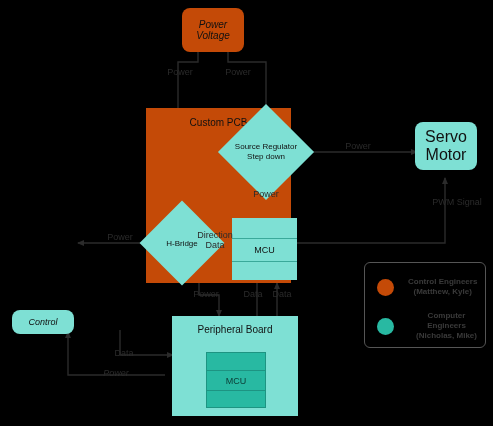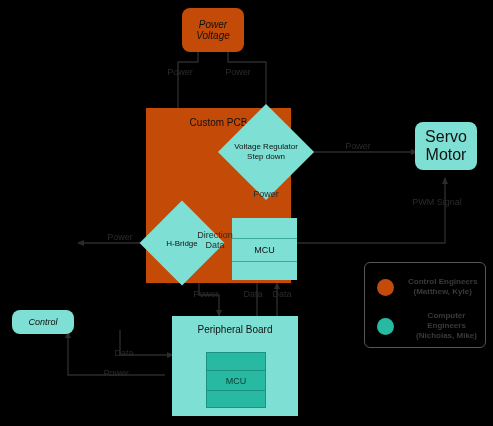--- a/index.html
+++ b/index.html
@@ -70,21 +70,21 @@
   <div class="node orange" style="left:146px;top:108px;width:145px;height:175px;align-items:flex-start;
               justify-content:center;padding-top:9px;font-size:10px;">
     <span>Custom PCB</span>
   </div>
 
   <div style="position:absolute;left:232px;top:118px;width:68px;height:68px;">
     <div style="position:absolute;inset:0;background:#7ee0d4;
                 transform:rotate(45deg);"></div>
     <div style="position:absolute;inset:0;display:flex;align-items:center;
                 justify-content:center;text-align:center;font-size:8px;color:#111;
-                line-height:1.2;">Voltage Regulator Step down</div>
+                line-height:1.2;">Source Regulator Step down</div>
   </div>
 
   <div class="node rrect teal" style="left:415px;top:122px;width:62px;height:48px;font-size:16px;">
     <span>Servo Motor</span>
   </div>
 
   <div style="position:absolute;left:152px;top:213px;width:60px;height:60px;">
     <div style="position:absolute;inset:0;background:#7ee0d4;
                 transform:rotate(45deg);"></div>
     <div style="position:absolute;inset:0;display:flex;align-items:center;
@@ -114,21 +114,21 @@
     <div style="position:absolute;left:0;right:0;top:17px;height:19px;
                 background:#28b9a2;border-top:1px solid #1d9482;
                 border-bottom:1px solid #1d9482;display:flex;align-items:center;
                 justify-content:center;font-size:9px;color:#0b3b34;">MCU</div>
   </div>
 
   <div class="lbl" style="left:160px;top:67px;width:40px;">Power</div>
   <div class="lbl" style="left:218px;top:67px;width:40px;">Power</div>
   <div class="lbl" style="left:246px;top:189px;width:40px;">Power</div>
   <div class="lbl" style="left:338px;top:141px;width:40px;">Power</div>
-  <div class="lbl" style="left:406px;top:197px;width:62px;">PWM Signal</div>
+  <div class="lbl" style="left:426px;top:197px;width:62px;">PWM Signal</div>
   <div class="lbl" style="left:100px;top:232px;width:40px;">Power</div>
   <div class="lbl" style="left:196px;top:230px;width:38px;white-space:normal;">Direction Data</div>
   <div class="lbl" style="left:186px;top:289px;width:40px;">Power</div>
   <div class="lbl" style="left:238px;top:289px;width:30px;">Data</div>
   <div class="lbl" style="left:267px;top:289px;width:30px;">Data</div>
   <div class="lbl" style="left:108px;top:348px;width:32px;">Data</div>
   <div class="lbl italic" style="left:96px;top:368px;width:40px;">Power</div>
 
   <div class="legend" style="left:364px;top:262px;width:122px;height:86px;">
     <div class="legrow" style="left:12px;top:48px;">

